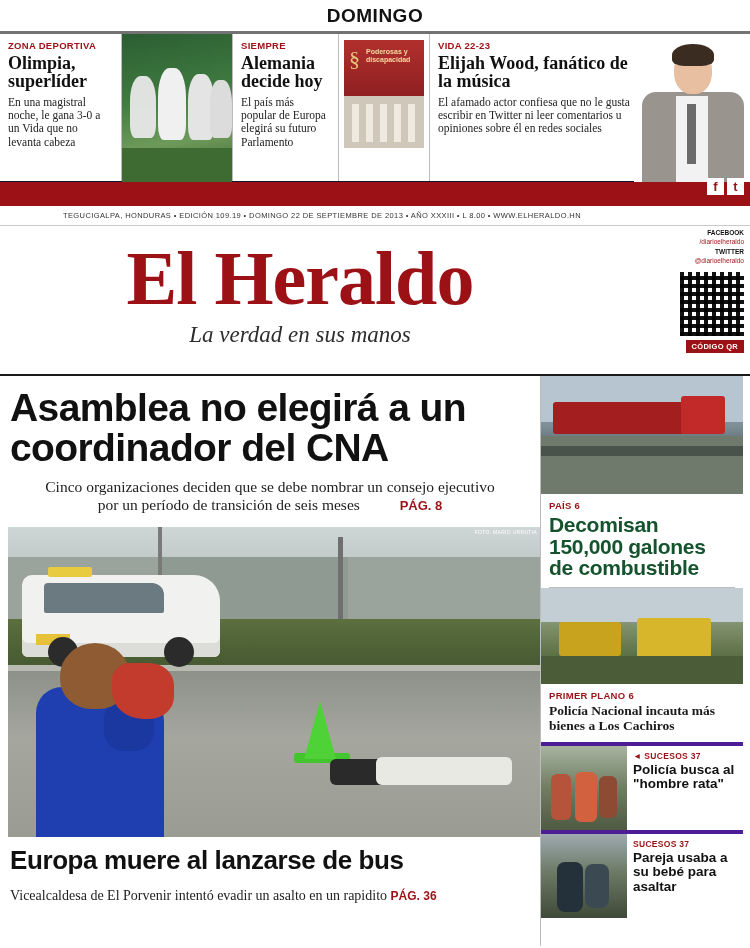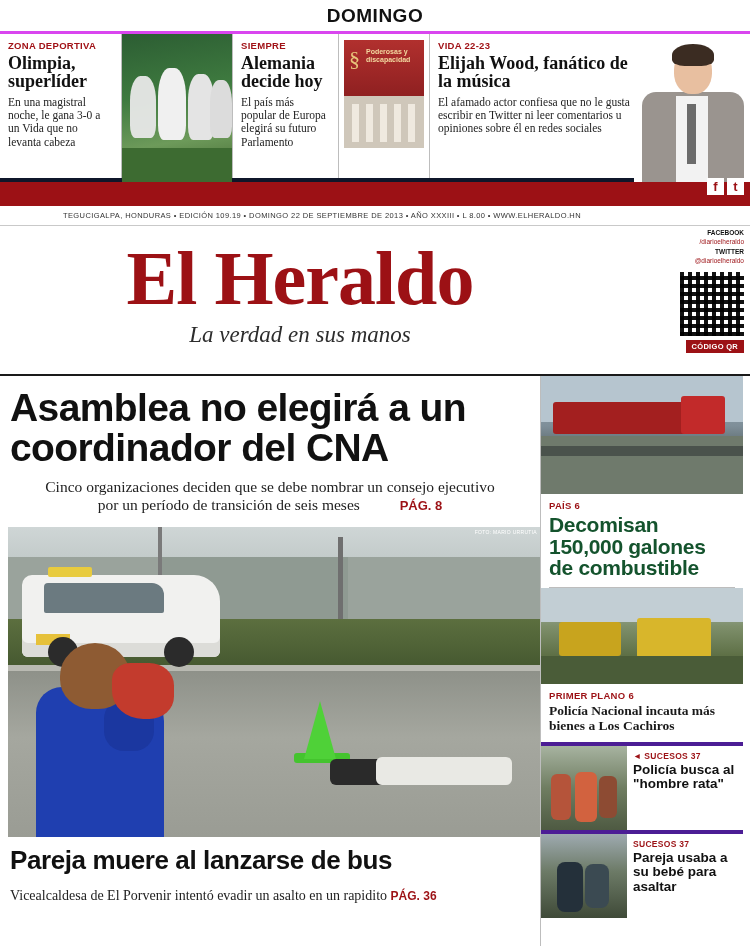--- a/index.html
+++ b/index.html
@@ -8,36 +8,36 @@
     background: #ffffff;
     font-family: "Liberation Serif", serif;
     color: #1a1a1a;
     overflow: hidden;
   }
   .page { width: 750px; height: 948px; position: relative; }
 
   
   .topbar {
     height: 34px;
-    border-bottom: 3px solid #d946ef;
+    border-bottom: 3px solid #737373;
     display: flex; align-items: center; justify-content: center;
     position: relative;
   }
   .topbar .domingo {
     font-family: "Liberation Sans", sans-serif;
     font-weight: bold; font-size: 19px; letter-spacing: 0.5px;
     color: #111;
   }
   .topbar::before, .topbar::after { content: ""; }
 
   
   .teasers {
     display: flex;
     height: 148px;
-    border-bottom: 4px solid #0f172a;
+    border-bottom: 1px solid #0f172a;
     position: relative;
   }
   .teaser {
     padding: 6px 8px 4px 8px;
     position: relative;
   }
   .teaser .kicker {
     font-family: "Liberation Sans", sans-serif;
     font-weight: bold; font-size: 9.5px;
     color: #a11217; letter-spacing: 0.3px;
@@ -414,21 +414,21 @@
         <div class="lp-body-dark"></div>
         <div class="lp-body-blanket"></div>
         <div class="lp-woman-body"></div>
         <div class="lp-woman-arm"></div>
         <div class="lp-woman-head"></div>
         <div class="lp-woman-cloth"></div>
         <div class="credit">FOTO: MARIO URRUTIA</div>
       </div>
 
       <div class="lead-bottom">
-        <h2>Pareja muere al lanzarse de bus</h2>
+        <h2>Europa muere al lanzarse de bus</h2>
         <p>
           <span>Vicealcaldesa de El Porvenir intentó evadir un asalto en un rapidito</span>
           <span class="pag">PÁG. 36</span>
         </p>
       </div>
     </div>
 
     <div class="col-side">
 
       <div class="side-photo">

